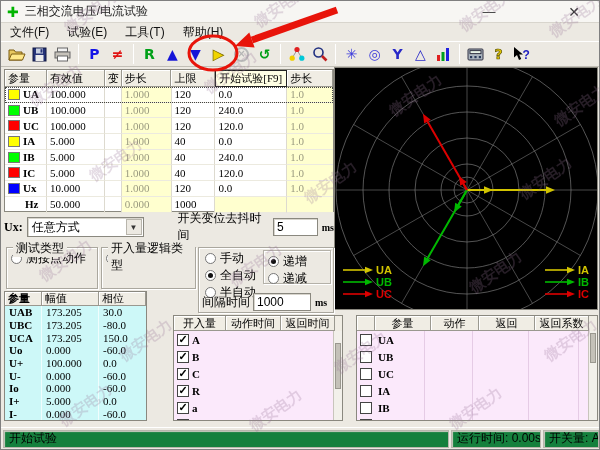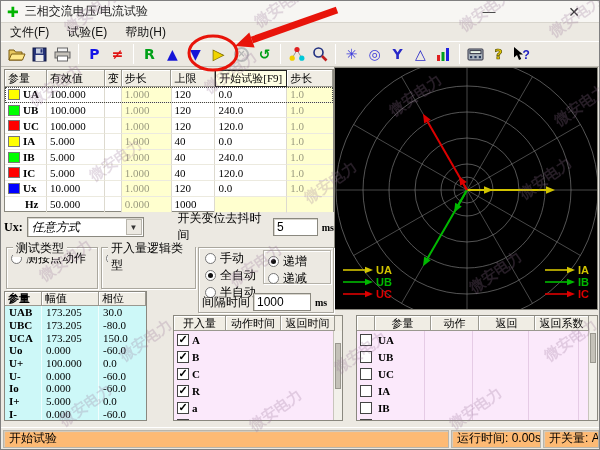--- a/index.html
+++ b/index.html
@@ -39,21 +39,21 @@
   .c0{width:42px;}.c1{width:58px;}.c2{width:17px;}.c3{width:50px;}.c4{width:44px;}.c5{width:72px;}.c6{width:46px;border-right:none;}
   .cell.yellow{background:#ffffcf;color:#9b9b80;}
   .swatch{width:12px;height:11px;display:inline-block;margin-right:3px;border:1px solid #777;}
   .plabel{font-weight:bold;}
   
   .polar{position:absolute;left:333px;top:66px;width:264px;height:243px;background:#000;border:1px solid #8a887f;}
   
   .ux-row{position:absolute;left:3px;top:214px;width:330px;height:24px;font-size:12px;display:flex;align-items:center;}
   .ux-label{font-family:"Liberation Serif",serif;font-weight:bold;font-size:12px;margin-right:4px;}
   .dropdown{width:120px;height:20px;background:#fff;border:1px solid #8a887f;box-shadow:inset 1px 1px 0 #d8d5cd;
-            display:flex;align-items:center;font-size:12px;position:relative;padding-left:4px;font-style:italic;}
+            display:flex;align-items:center;font-size:12px;position:relative;padding-left:4px;}
   .dd-arrow{position:absolute;right:1px;top:1px;width:16px;height:16px;background:#ece9e2;border:1px solid #b8b5ac;
             font-size:8px;display:flex;align-items:center;justify-content:center;color:#333;}
   .debounce-label{margin-left:34px;font-size:12px;}
   .small-input{height:18px;background:#fff;border:1px solid #8a887f;box-shadow:inset 1px 1px 0 #d8d5cd;
                font-size:12px;display:flex;align-items:center;padding-left:3px;}
   .ms{font-size:10px;font-weight:bold;margin-left:4px;font-family:"Liberation Serif",serif;}
   
   .gbox{position:absolute;border:1px solid #aaa79e;box-shadow:1px 1px 0 #fff inset, 1px 1px 0 #fff;font-size:12px;}
   .gbox .gtitle{position:absolute;top:-8px;left:6px;background:#ece9e2;padding:0 3px;font-size:12px;}
   .radio-row{display:flex;align-items:center;margin:3px 2px 0 4px;height:14px;}
@@ -82,21 +82,21 @@
   .checkbox{width:12px;height:12px;border:1px solid #444;background:#fff;display:inline-flex;align-items:center;
             justify-content:center;font-size:11px;font-weight:bold;color:#000;flex:none;margin:0 3px;}
   .pklabel{font-weight:bold;}
   .pcell{display:flex;align-items:center;padding-left:3px;border-right:1px solid rgba(190,150,190,0.35);height:100%;overflow:hidden;}
   .vscroll{position:absolute;right:0;top:15px;bottom:0;width:9px;background:#f2f0ea;border-left:1px solid #c8c5bc;}
   .vthumb{position:absolute;left:1px;width:6px;background:#c4c1b8;border:1px solid #9a988f;}
   
   .statusbar{position:absolute;left:0;top:426px;width:598px;height:22px;display:flex;align-items:center;
              border-top:1px solid #fff;background:#ece9e2;font-size:12px;}
   .sb-cell{height:18px;border:1px solid #b8b5ac;box-shadow:inset 1px 1px 1px #d0cdc4;display:flex;align-items:center;
-           padding:0 5px;margin-left:2px;background:#fdba74;white-space:nowrap;overflow:hidden;}
+           padding:0 5px;margin-left:2px;background:#15803d;white-space:nowrap;overflow:hidden;}
   .sb-left{width:446px;}
   .sb-runtime{width:90px;}
   .sb-switch{width:56px;}
   
   .annotation{position:absolute;left:0;top:0;width:600px;height:450px;pointer-events:none;z-index:60;}
   .watermark{position:absolute;font-size:15px;font-weight:bold;color:rgba(150,115,150,0.26);
              transform:rotate(-35deg);pointer-events:none;z-index:55;white-space:nowrap;}
 </style>
 </head>
 <body>
@@ -106,20 +106,21 @@
   <div class="titlebar">
     <span class="app-icon">✚</span>
     <span class="title">三相交流电压/电流试验</span>
     <span class="win-btn min">—</span>
     <span class="win-btn close">✕</span>
   </div>
 
   <div class="menubar">
       <span class="menu-item">文件(F)</span>
       <span class="menu-item">试验(E)</span>
+      <span class="menu-item">工具(T)</span>
       <span class="menu-item">帮助(H)</span>
     </div>
 
   <div class="toolbar">
       <span class="tb-btn">
         <svg width="18" height="15" viewBox="0 0 18 15">
           <path d="M1 3 L6 3 L7.5 5 L14 5 L14 13 L1 13 Z" fill="#e8c860" stroke="#7a5a10"></path>
           <path d="M3.5 7 L17 7 L14.5 13 L1 13 Z" fill="#ffe88a" stroke="#7a5a10"></path>
         </svg>
       </span>

